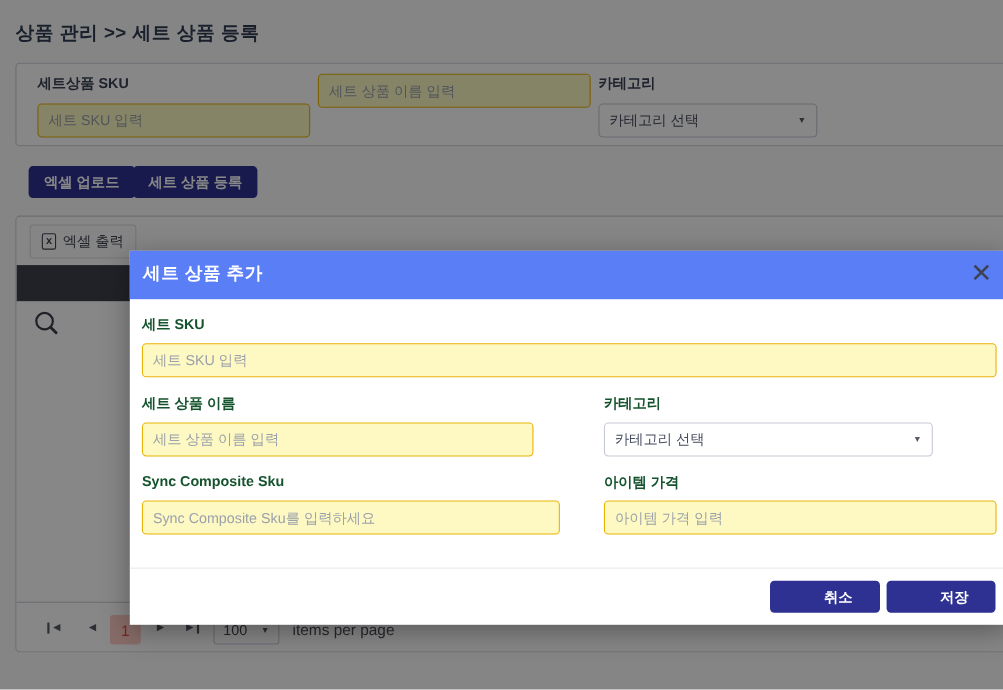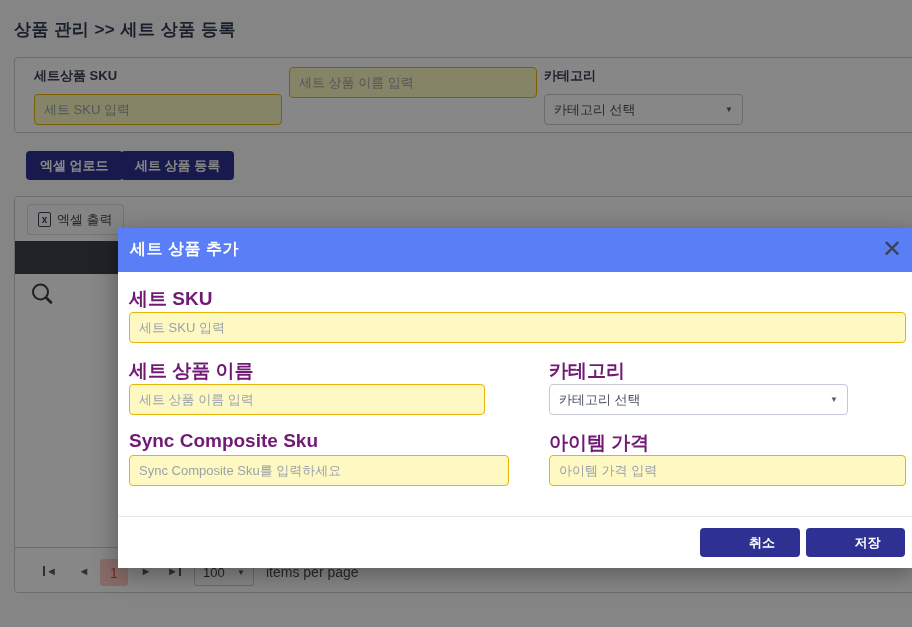--- a/index.html
+++ b/index.html
@@ -52,21 +52,21 @@
   .search-ico { position:absolute; left:14px; top:7px; }
 
   
   #overlay { position:absolute; inset:0; background:rgba(0,0,0,0.47); z-index:10; }
   #modal { position:absolute; left:75px; top:228px; width:798px; height:340px; background:#fff; z-index:20;
            box-shadow:0 6px 24px rgba(0,0,0,0.35);margin-left:43px; }
   .m-head { position:relative; height:44px; background:#5a7ef6; }
   .m-title { position:absolute; left:12px; top:11px; font-size:16px; font-weight:bold; color:#fff; letter-spacing:0.5px; }
   .m-close { position:absolute; right:8px; top:5px; width:32px; height:32px; background:none; border:none;
              font-size:24px; font-weight:300; color:#3d4350; cursor:pointer; line-height:32px; }
-  .m-lbl { position:absolute; font-size:19px; font-weight:bold; color:#701a75; }
+  .m-lbl { position:absolute; font-size:13px; font-weight:bold; color:#14532d; }
   .m-inp { position:absolute; height:31px; }
   .m-dd { position:absolute; height:31px; }
   .m-footer-line { position:absolute; left:0; top:288px; width:798px; border-top:1px solid #e8e8e8; }
   .m-btn { position:absolute; top:300px; height:29px; background:#2e3192; color:#fff; border:none; border-radius:4px;
            font-family:inherit; font-size:13px; font-weight:bold; cursor:pointer;padding-left:24px; }
 </style>
 </head>
 <body>
 
 <div id="screen">

